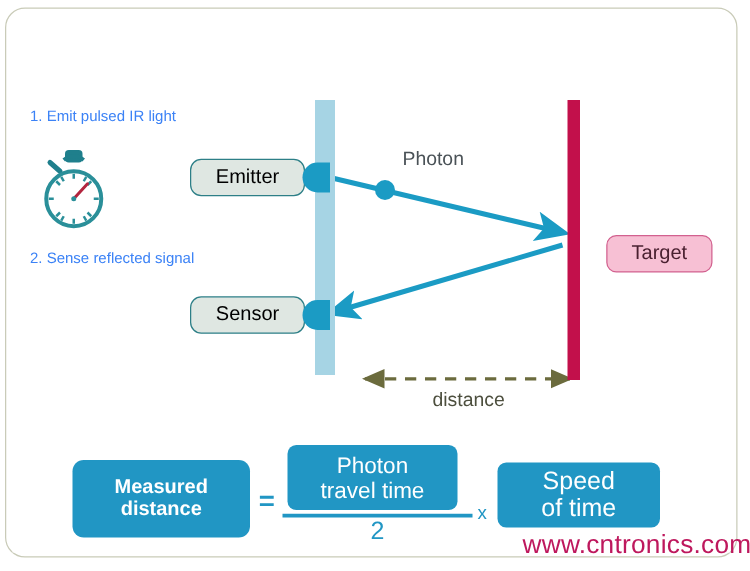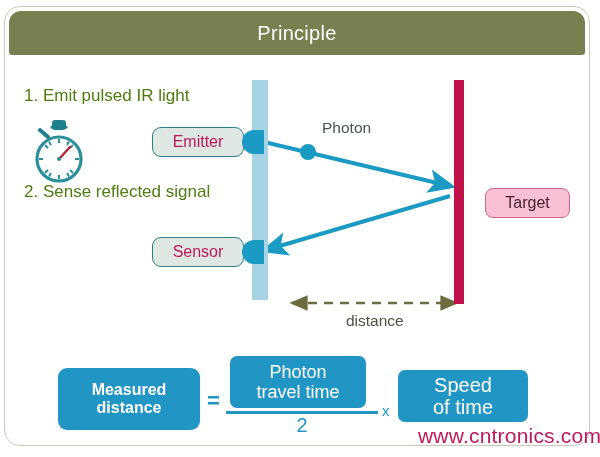--- a/index.html
+++ b/index.html
@@ -62,44 +62,44 @@
     top: 58px;
     width: 574px;
     height: 384px;
     background: #ffffff;
     overflow: hidden;
   }
 
   
   .step-text {
     position: absolute;
-    color: #4d7c0f;
-    font-size: 17px;
+    color: #3b82f6;
+    font-size: 12px;
     white-space: nowrap;
   }
   .step1 { left: 14px; top: 28px; }
-  .step2 { left: 14px; top: 124px; }
+  .step2 { left: 14px; top: 141px; }
 
   
   .stopwatch {
     position: absolute;
     left: 18px;
     top: 58px;
     width: 62px;
     height: 68px;
   }
 
   
   .pill {
     position: absolute;
     box-sizing: border-box;
     background: #dfe7e2;
     border: 1.6px solid #2d7f87;
     border-radius: 9px;
-    color: #be185d;
+    color: #000000;
     font-size: 16px;
     text-align: center;
     white-space: nowrap;
   }
   .pill-emitter {
     left: 142px; top: 69px;
     width: 92px; height: 30px;
     line-height: 28px;
   }
   .pill-sensor {
@@ -261,23 +261,20 @@
     white-space: nowrap;
   }
 </style>
 </head>
 <body>
 
 <div id="root">
 
   <div class="frame"></div>
 
-  <div class="header">
-    <div class="header-title">Principle</div>
-  </div>
 
   <div class="canvas">
 
     <svg class="overlay" viewBox="0 0 574 384">
       <defs>
         <marker id="arrowBlue" markerWidth="7" markerHeight="7" refX="5.4" refY="3" orient="auto">
           <path d="M0,0 L7,3 L0,6 L1.6,3 Z" fill="#1b9bc4"></path>
         </marker>
         <marker id="arrowOliveEnd" markerWidth="7" markerHeight="7" refX="6" refY="3" orient="auto">
           <path d="M0,0 L7,3 L0,6 Z" fill="#6b6b3d"></path>

